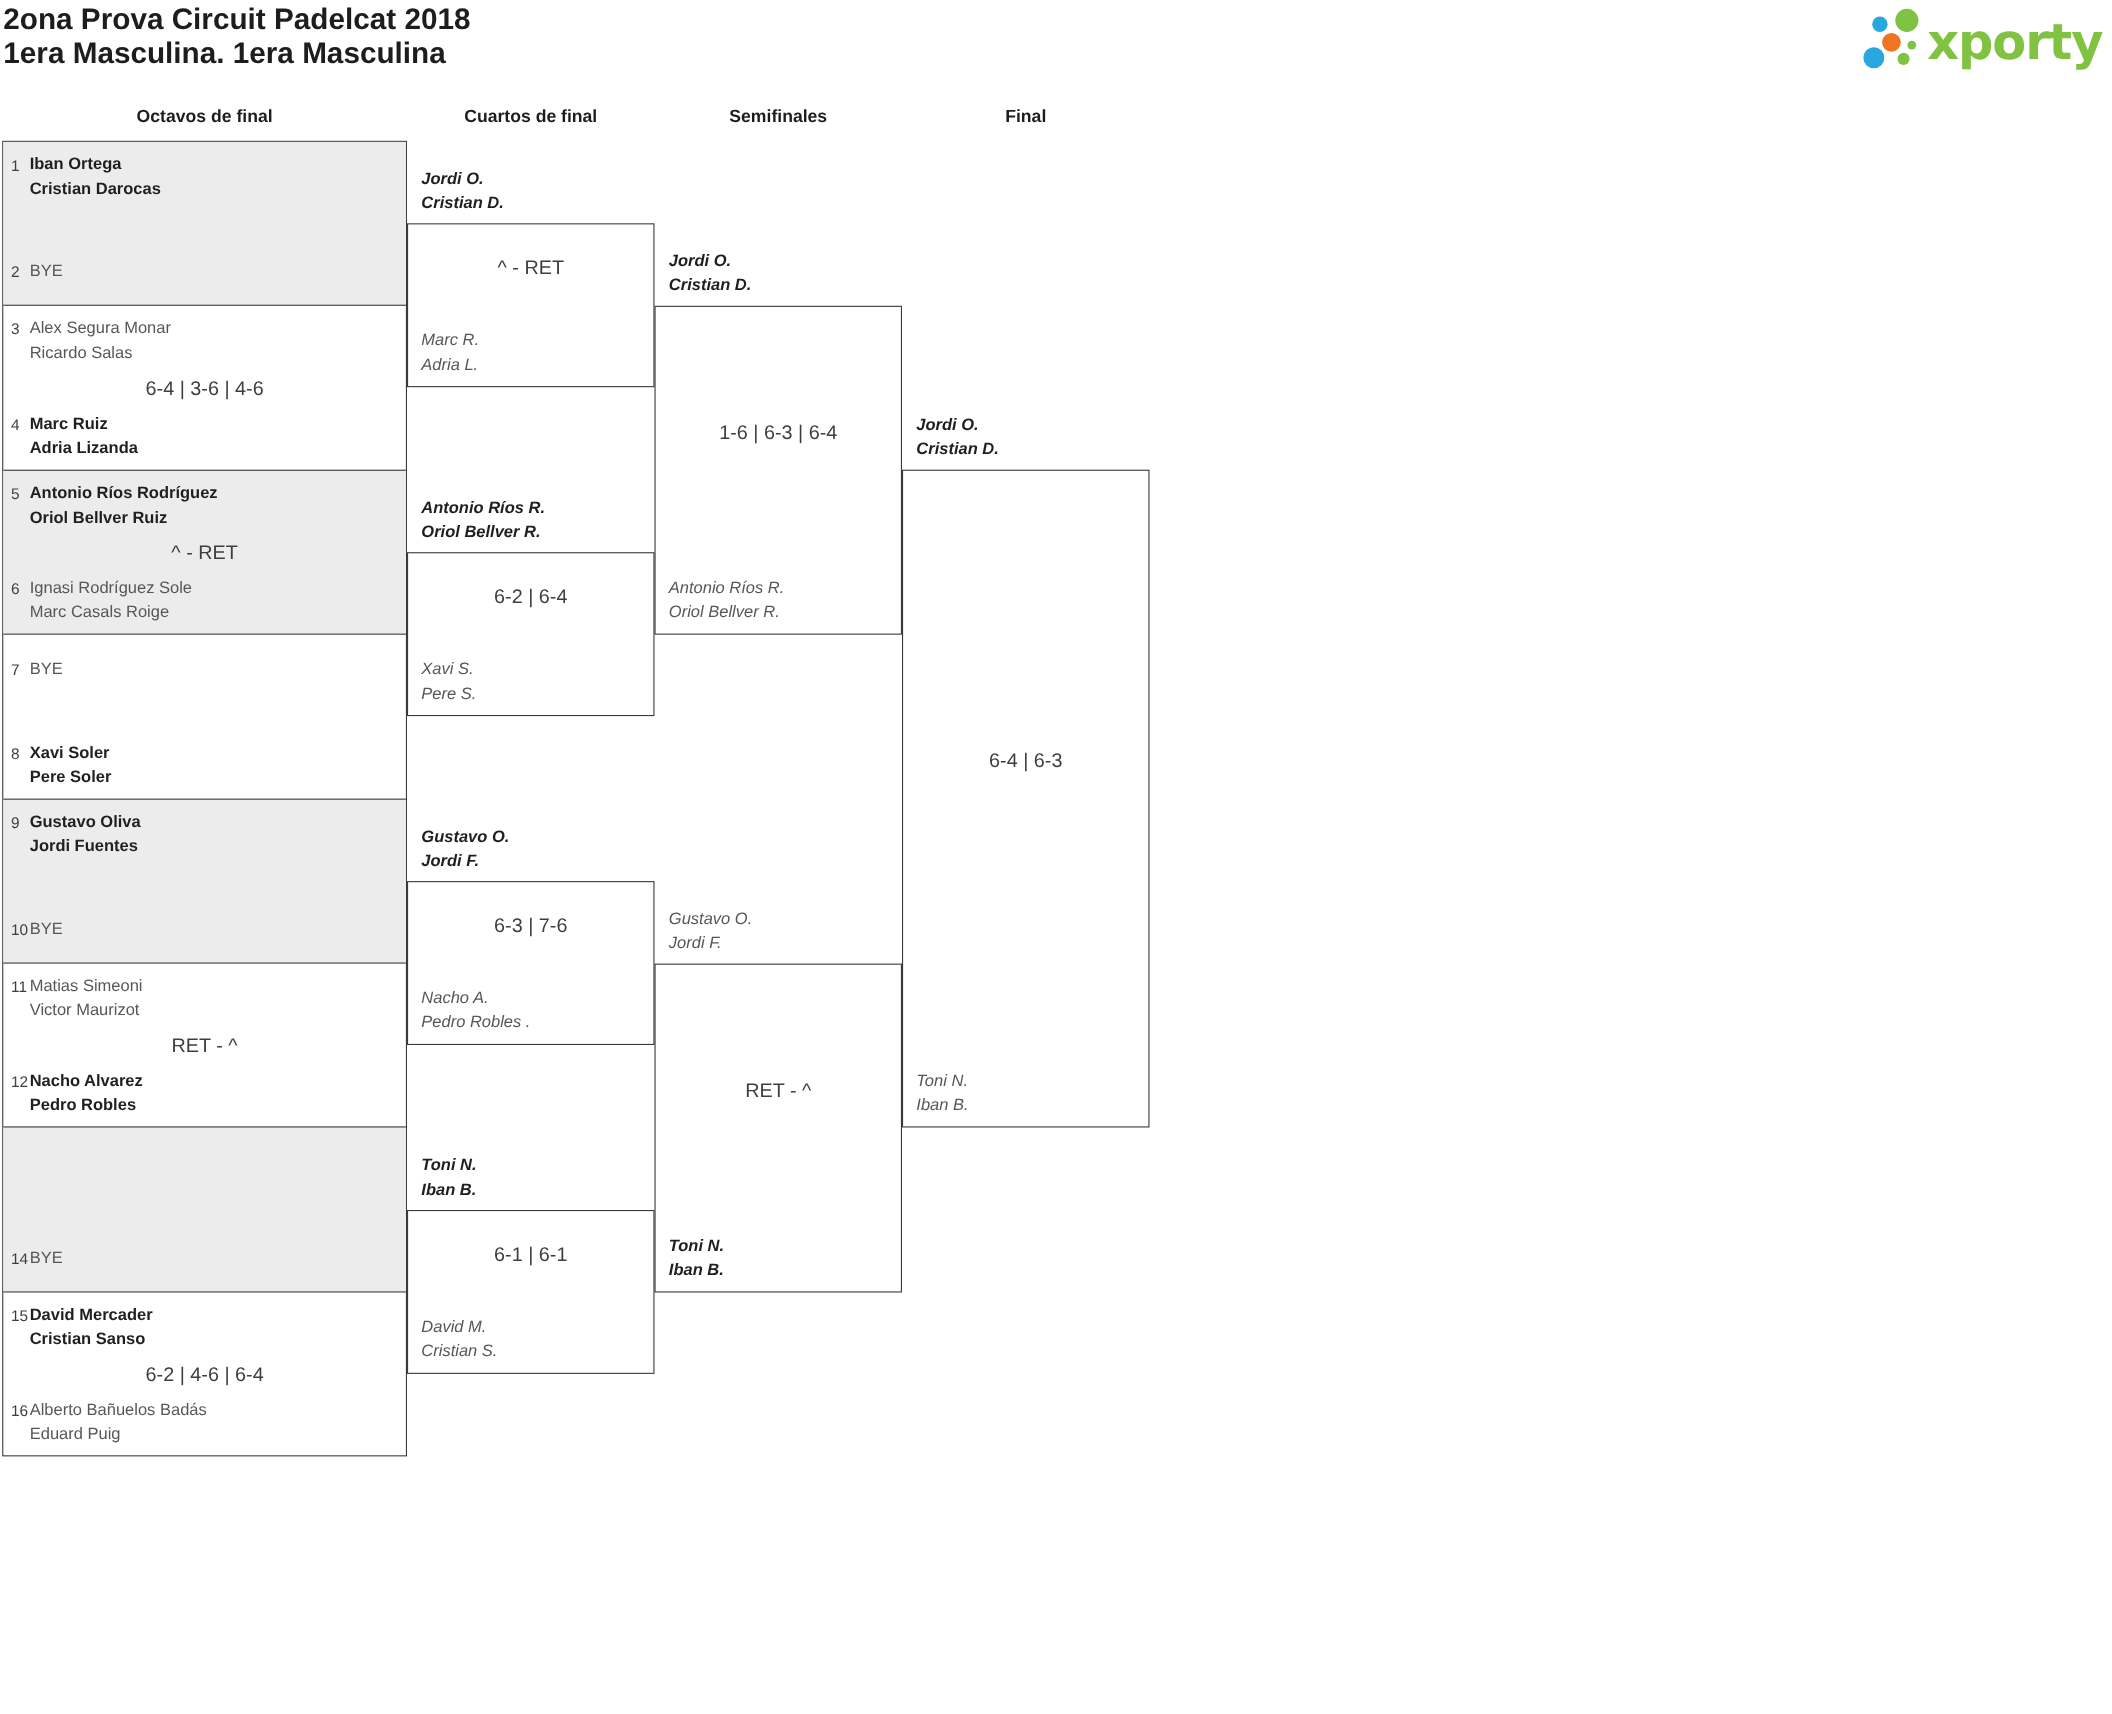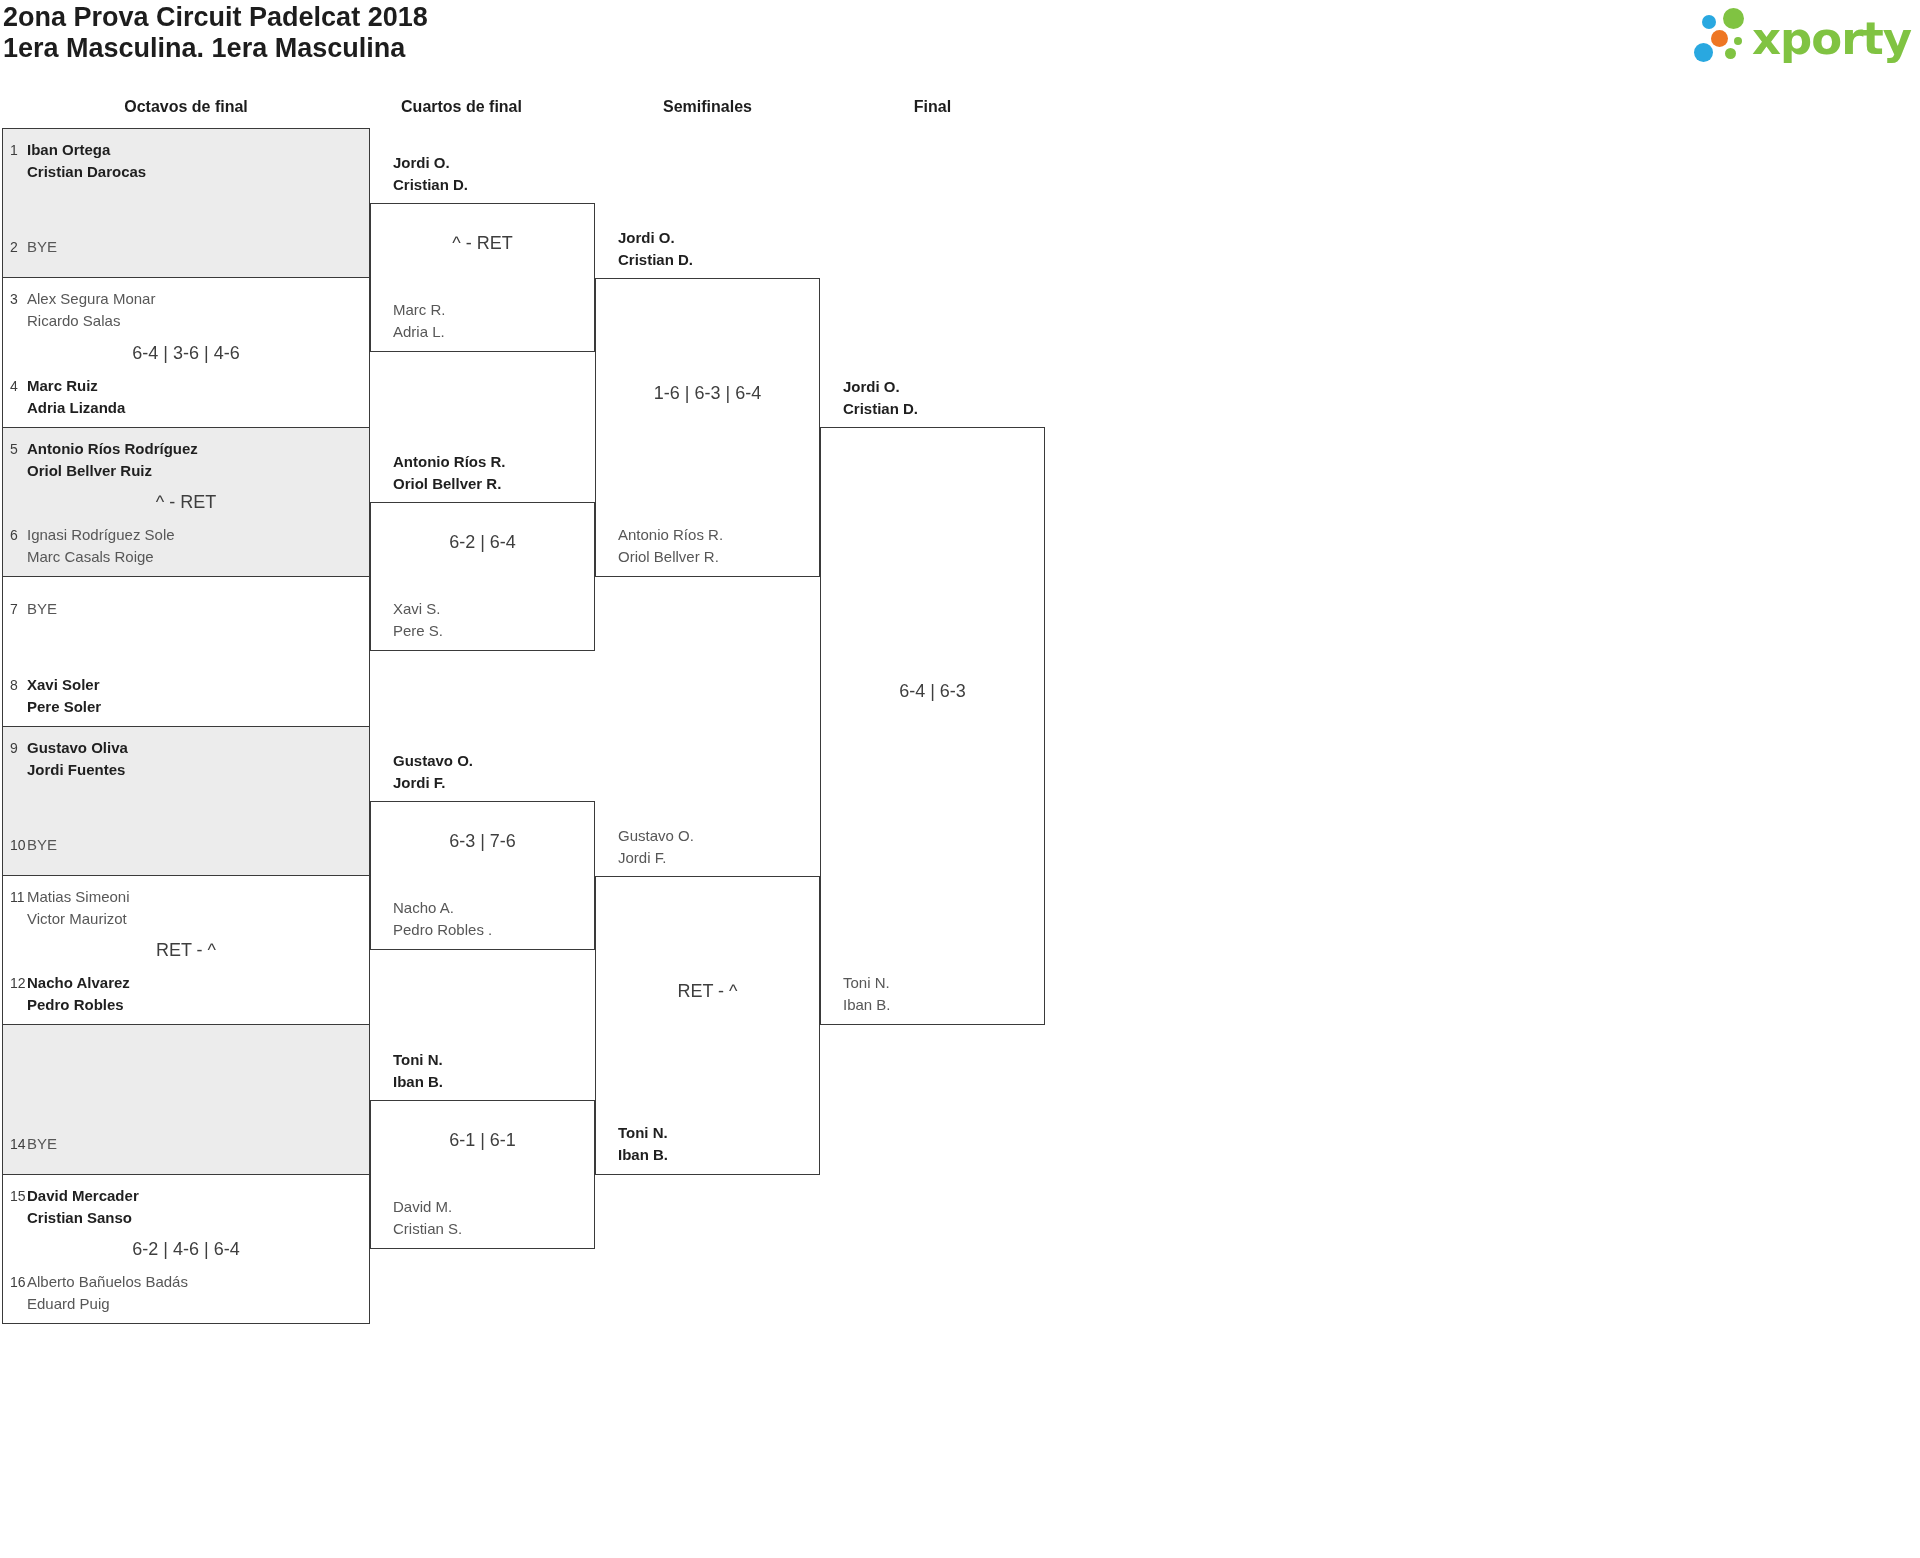--- a/index.html
+++ b/index.html
@@ -18,21 +18,21 @@
   .dot-o1{left:19px;top:22px;width:17px;height:17px;background:#ee7623;}
   .dot-g2{left:42px;top:29px;width:8px;height:8px;background:#80c342;}
   .dot-b2{left:2px;top:35px;width:19px;height:19px;background:#29a8e0;}
   .dot-g3{left:33px;top:40px;width:11px;height:11px;background:#80c342;}
   .logo .word{position:absolute;left:60px;top:0;line-height:62px;font-size:45px;font-weight:bold;
     color:#80c342;letter-spacing:-1px;font-family:"DejaVu Sans",sans-serif;}
 
   
   .round-header{position:absolute;top:98px;font-size:16px;font-weight:bold;color:#1d1d1d;text-align:center;}
   .rh-0{left:2px;width:368px;}
-  .rh-1{left:349px;width:225px;}
+  .rh-1{left:370px;width:225px;}
   .rh-2{left:595px;width:225px;}
   .rh-3{left:820px;width:225px;}
 
   
   .r16{position:absolute;left:2px;top:128px;width:368px;height:1196px;border:1px solid #3a3a3a;
     box-sizing:border-box;display:flex;flex-direction:column;}
   .r16 .match{flex:1 1 0;position:relative;}
   .r16 .match + .match{border-top:1px solid #3a3a3a;}
   .match.shaded{background:#ececec;}
 
@@ -42,21 +42,21 @@
   .slot.bye{transform:translateY(11px);}
   .seed{position:absolute;left:7px;top:3px;font-size:14px;color:#3e3e3e;}
   .names{margin-left:24px;font-size:15px;line-height:22px;color:#575757;}
   .nline{min-height:22px;white-space:nowrap;}
   .winner{color:#1f1f1f;font-weight:bold;}
   .score{font-size:18px;color:#3e3e3e;}
   .r16 .score{position:absolute;left:0;right:0;top:50%;margin-top:-11px;text-align:center;line-height:22px;}
 
   
   .box{position:absolute;width:225px;border:1px solid #3a3a3a;box-sizing:border-box;}
-  .box .names{margin-left:16px;}
+  .box .names{margin-left:6px;font-style:italic;}
   .box .above{position:absolute;left:6px;bottom:calc(100% + 8px);}
   .box .inside{position:absolute;left:6px;bottom:8px;}
   .box-score{position:absolute;left:0;right:0;text-align:center;line-height:22px;}
   .qf{left:370px;height:149.5px;}
   .sf{left:595px;height:299px;}
   .fin{left:820px;height:598px;}
   .qf .box-score{top:28px;}
   .sf .box-score{top:103px;}
   .fin .box-score{top:252px;}
   #qf1{top:202.75px;} #qf2{top:501.75px;} #qf3{top:800.75px;} #qf4{top:1099.75px;}

